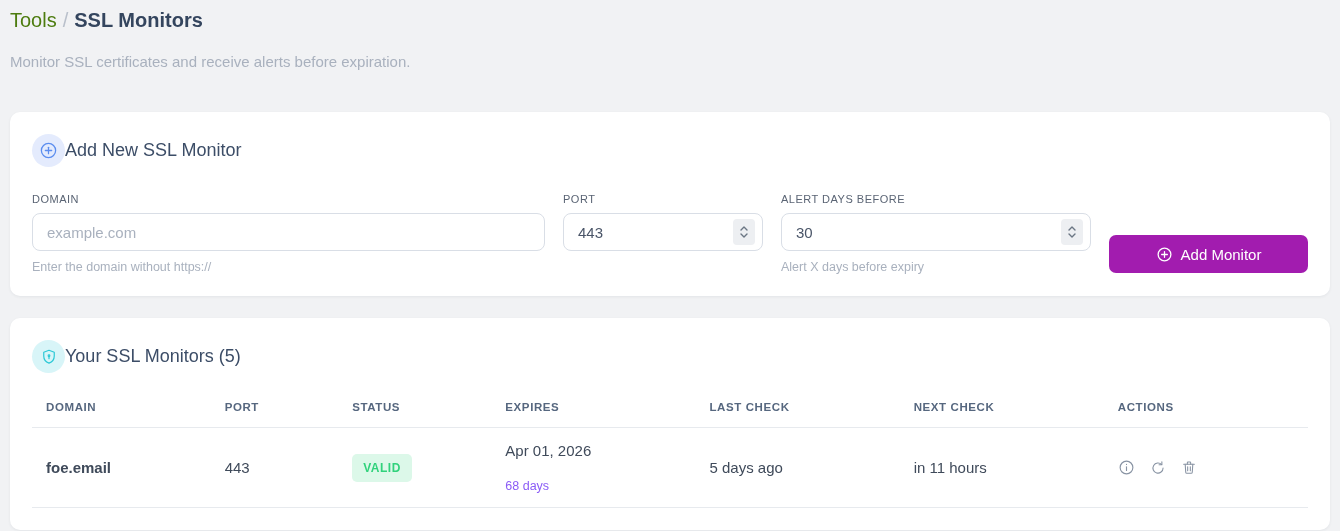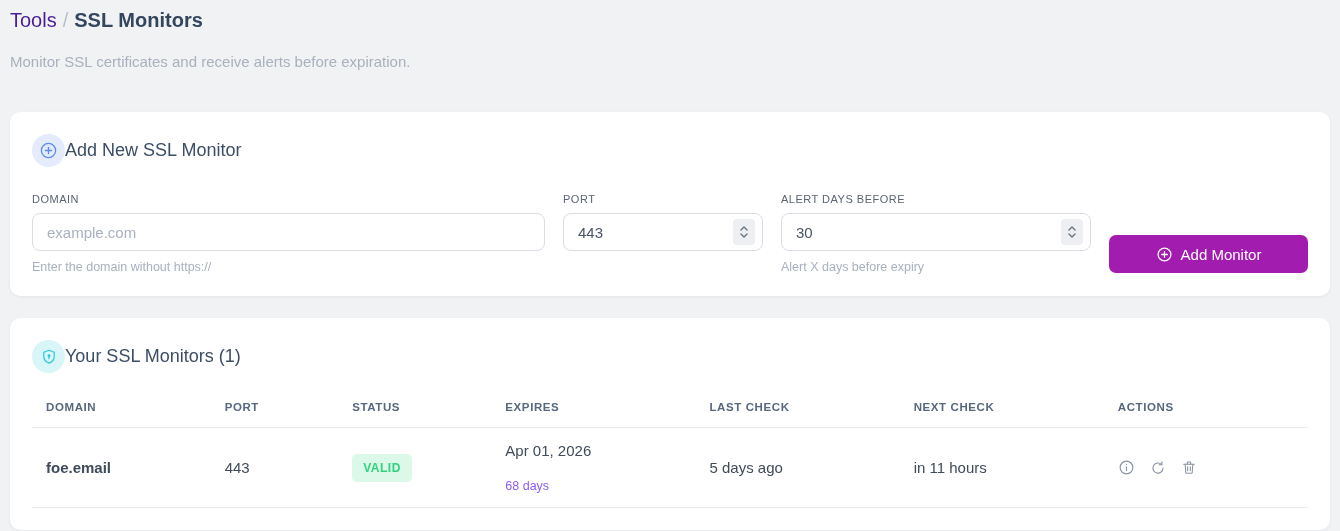--- a/index.html
+++ b/index.html
@@ -6,21 +6,21 @@
   html, body { width: 1340px; height: 531px; overflow: hidden; }
   body {
     background: #f1f2f4;
     font-family: "Liberation Sans", "DejaVu Sans", sans-serif;
     color: #3f4a5a;
   }
   .page { padding: 6px 10px 0; }
 
   
   .breadcrumb { font-size: 20px; line-height: 28px; }
-  .breadcrumb .muted { color: #4c1d95; font-weight: 400; }
+  .breadcrumb .muted { color: #4d7c0f; font-weight: 400; }
   .breadcrumb .sep { color: #b9c0cb; font-weight: 400; padding: 0 6px; }
   .breadcrumb .current { color: #34455e; font-weight: 700; }
   .subtitle { margin-top: 19px; font-size: 15px; color: #a9b1be; }
 
   
   .card {
     background: #ffffff;
     border-radius: 10px;
     box-shadow: 0 1px 3px rgba(40,50,70,0.07);
     padding: 22px;
@@ -171,21 +171,21 @@
 
   <div class="card card-list">
     <div class="card-header">
       <span class="icon-badge badge-cyan">
         <svg width="18" height="18" viewBox="0 0 24 24" fill="none" stroke="currentColor" stroke-width="1.6" stroke-linecap="round" stroke-linejoin="round">
           <path d="M12 3l7 2.6v4.9c0 4.6-3 8.2-7 9.7-4-1.5-7-5.1-7-9.7V5.6z"></path>
           <circle cx="12" cy="10.3" r="1.1"></circle>
           <line x1="12" y1="11.6" x2="12" y2="14.2"></line>
         </svg>
       </span>
-      <span class="card-title">Your SSL Monitors (1)</span>
+      <span class="card-title">Your SSL Monitors (5)</span>
     </div>
 
     <table class="monitor-table">
       <colgroup>
         <col class="col-domain">
           <col class="col-port">
           <col class="col-status">
         <col class="col-expires">
           <col class="col-last">
           <col class="col-next">

